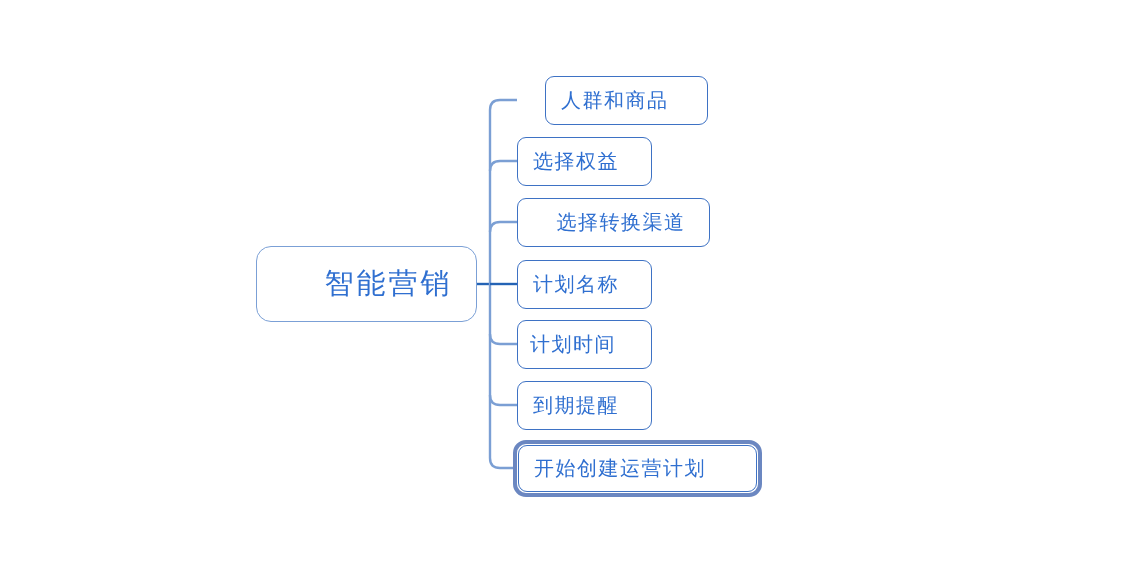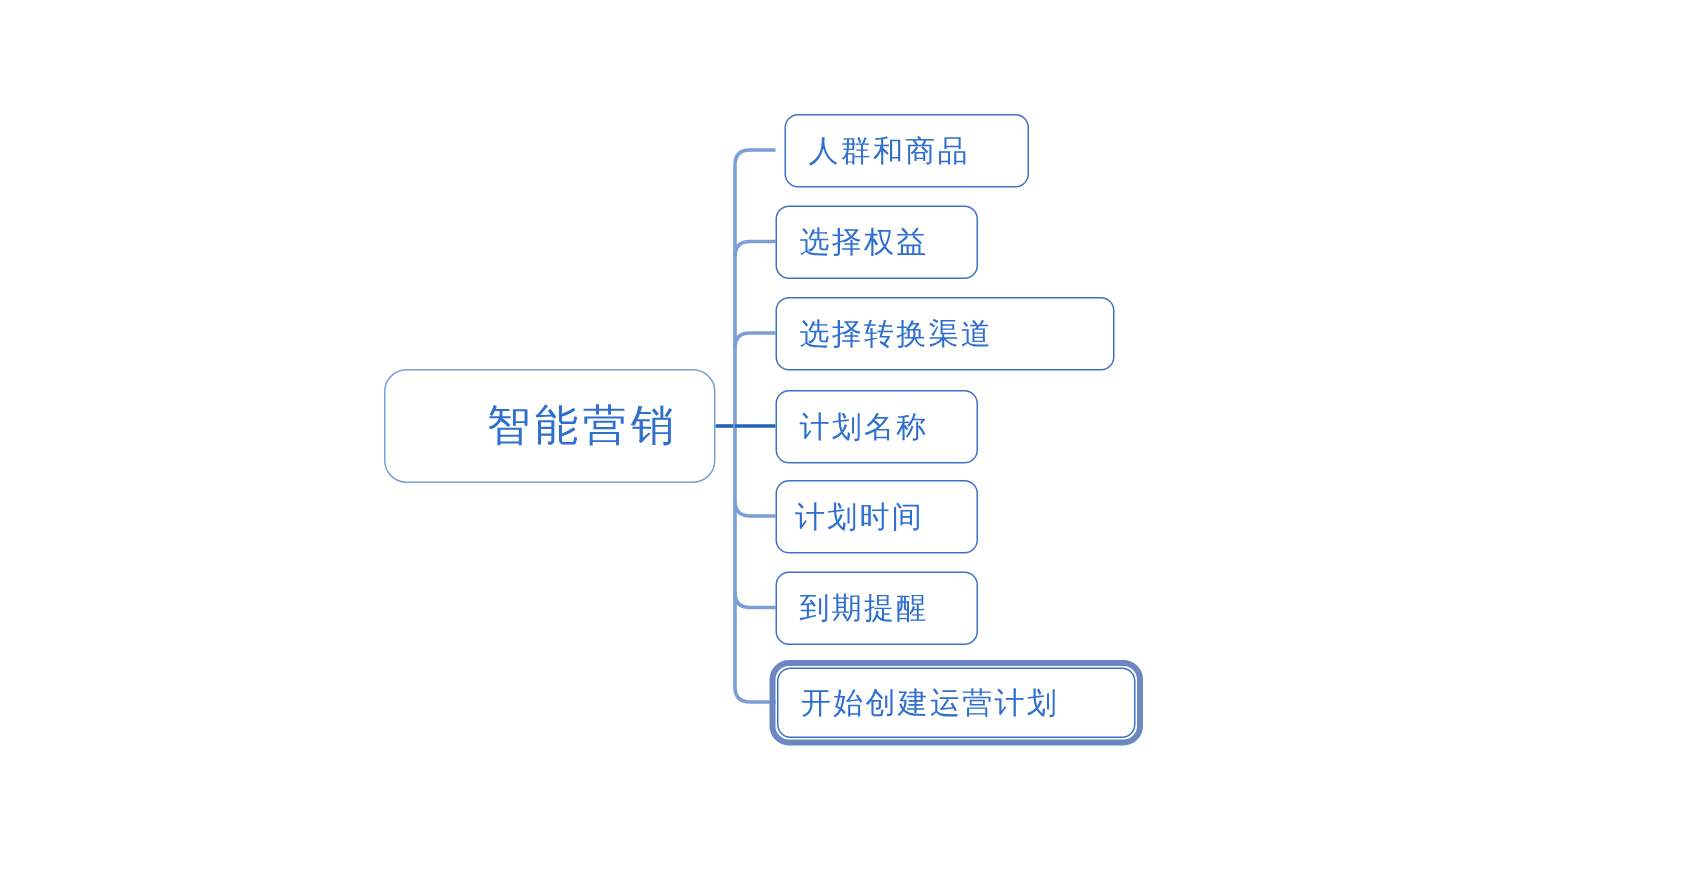--- a/index.html
+++ b/index.html
@@ -86,29 +86,29 @@
 
     <path d="M 490 395 Q 490 405 500 405 L 517 405" fill="none" stroke="#7b9fd4" stroke-width="2.4"></path>
 
     <path d="M 490 458 Q 490 468 500 468 L 517 468" fill="none" stroke="#7b9fd4" stroke-width="2.4"></path>
   </svg>
 
   <div class="node node-root" style="left:256px; top:246px; width:221px; height:76px;">
     <span class="node-label">智能营销</span>
   </div>
 
-  <div class="node node-child" style="left:523px; top:76px; width:163px; height:49px;">
+  <div class="node node-child" style="left:545px; top:76px; width:163px; height:49px;">
     <span class="node-label">人群和商品</span>
   </div>
 
   <div class="node node-child" style="left:517px; top:137px; width:135px; height:49px;">
     <span class="node-label">选择权益</span>
   </div>
 
-  <div class="node node-child" style="left:517px; top:198px; width:226px; height:49px;">
+  <div class="node node-child" style="left:517px; top:198px; width:193px; height:49px;justify-content:center;">
     <span class="node-label">选择转换渠道</span>
   </div>
 
   <div class="node node-child" style="left:517px; top:260px; width:135px; height:49px;text-align:center;">
     <span class="node-label">计划名称</span>
   </div>
 
   <div class="node node-child" style="left:517px; top:320px; width:135px; height:49px;padding-left:12px;">
     <span class="node-label">计划时间</span>
   </div>

